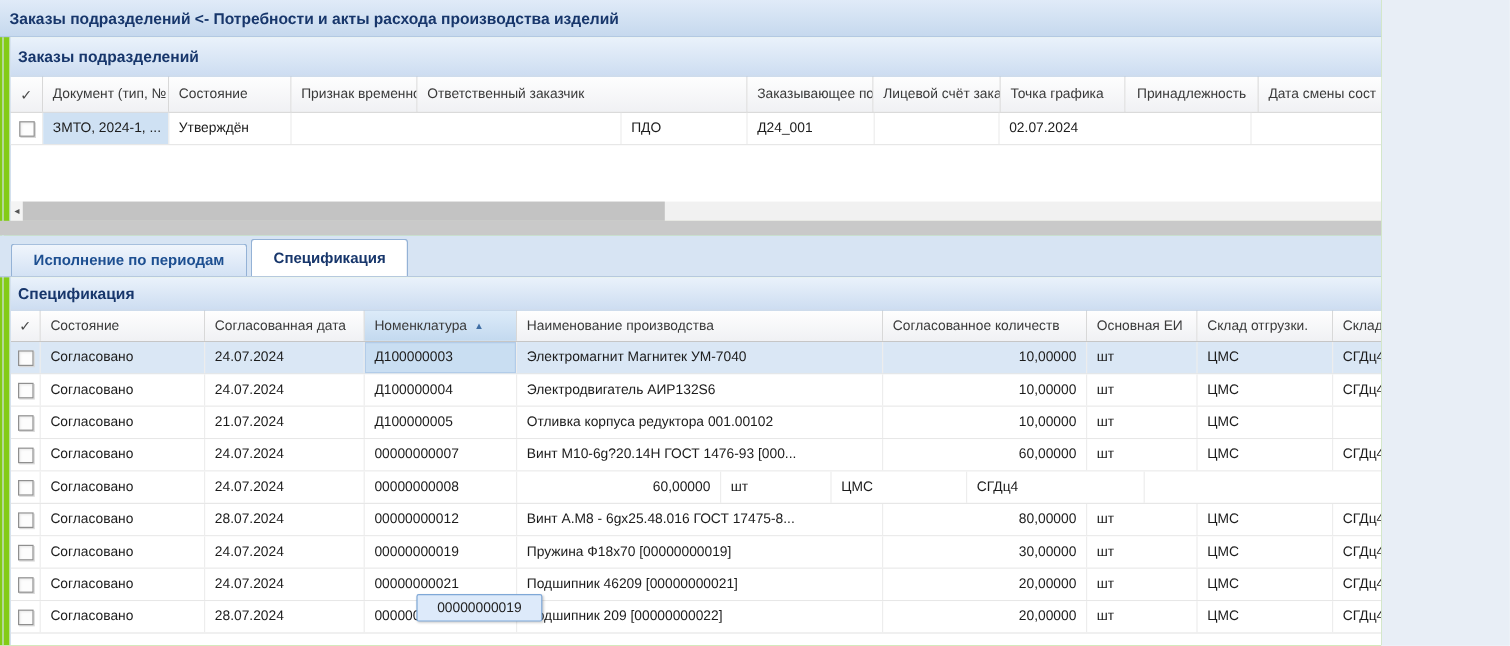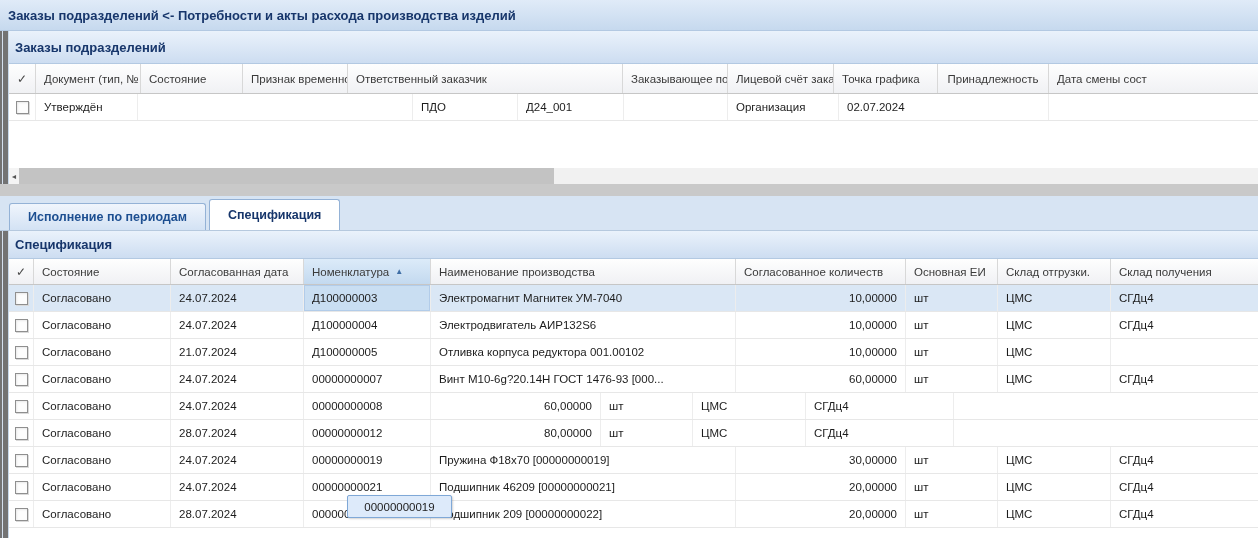--- a/index.html
+++ b/index.html
@@ -1,18 +1,18 @@
 <!DOCTYPE html>
 <html><head>
 <meta charset="utf-8">
 <style>
   * { margin:0; padding:0; box-sizing:border-box; }
   html,body { background:#e8eef6; }
   .window {
-    position:relative; width:1258px; height:538px; background:#737373;
+    position:relative; width:1151px; height:538px; background:#84cc16;
     font-family:"Liberation Sans", sans-serif; font-size:11.5px; color:#1c1c1c;
     overflow:hidden;
   }
   .window::before { content:''; position:absolute; left:2px; top:31px; bottom:0; width:1px; background:#d4e0ef; }
 
   .titlebar {
     position:absolute; left:0; top:0; width:100%; height:31px;
     background:linear-gradient(#e0ebf8,#c6d9ee); border-bottom:1px solid #b3c9e2;
     display:flex; align-items:center; padding-left:8px;
     color:#17366b; font-weight:bold; font-size:13px;
@@ -125,26 +125,26 @@
             <span>Принадлежность</span>
           </div>
           <div class="th" style="width: 210px;">
             <span>Дата смены сост</span>
           </div>
         </div>
         <div class="tr row">
           <div class="td check" style="width: 27px;">
             <div class="checkbox"></div>
           </div>
+          <div class="td cell-selected" style="width: 105px;">ЗМТО, 2024-1, ...</div>
           <div class="td" style="width: 102px;">Утверждён</div>
           <div class="td" style="width: 275px;"></div>
           <div class="td" style="width: 105px;">ПДО</div>
           <div class="td" style="width: 106px;">Д24_001</div>
           <div class="td" style="width: 104px;"></div>
-          <div class="td" style="width: 111px;">Организация</div>
           <div class="td" style="width: 210px;">02.07.2024</div>
         </div>
       </div>
     <div class="hscroll">
       <div class="hs-btn">
         <span>◄</span>
       </div>
       <div class="hs-track">
         <div class="hs-thumb"></div>
       </div>
@@ -254,20 +254,21 @@
           <div class="td" style="width: 113px;">ЦМС</div>
           <div class="td" style="width: 148px;">СГДц4</div>
         </div>
         <div class="tr row">
           <div class="td check" style="width: 25px;">
             <div class="checkbox"></div>
           </div>
           <div class="td" style="width: 137px;">Согласовано</div>
           <div class="td" style="width: 133px;">28.07.2024</div>
           <div class="td" style="width: 127px;">00000000012</div>
+          <div class="td" style="width: 305px;">Винт А.М8 - 6gх25.48.016 ГОСТ 17475-8...</div>
           <div class="td num" style="width: 170px;">80,00000</div>
           <div class="td" style="width: 92px;">шт</div>
           <div class="td" style="width: 113px;">ЦМС</div>
           <div class="td" style="width: 148px;">СГДц4</div>
         </div>
         <div class="tr row">
           <div class="td check" style="width: 25px;">
             <div class="checkbox"></div>
           </div>
           <div class="td" style="width: 137px;">Согласовано</div>

